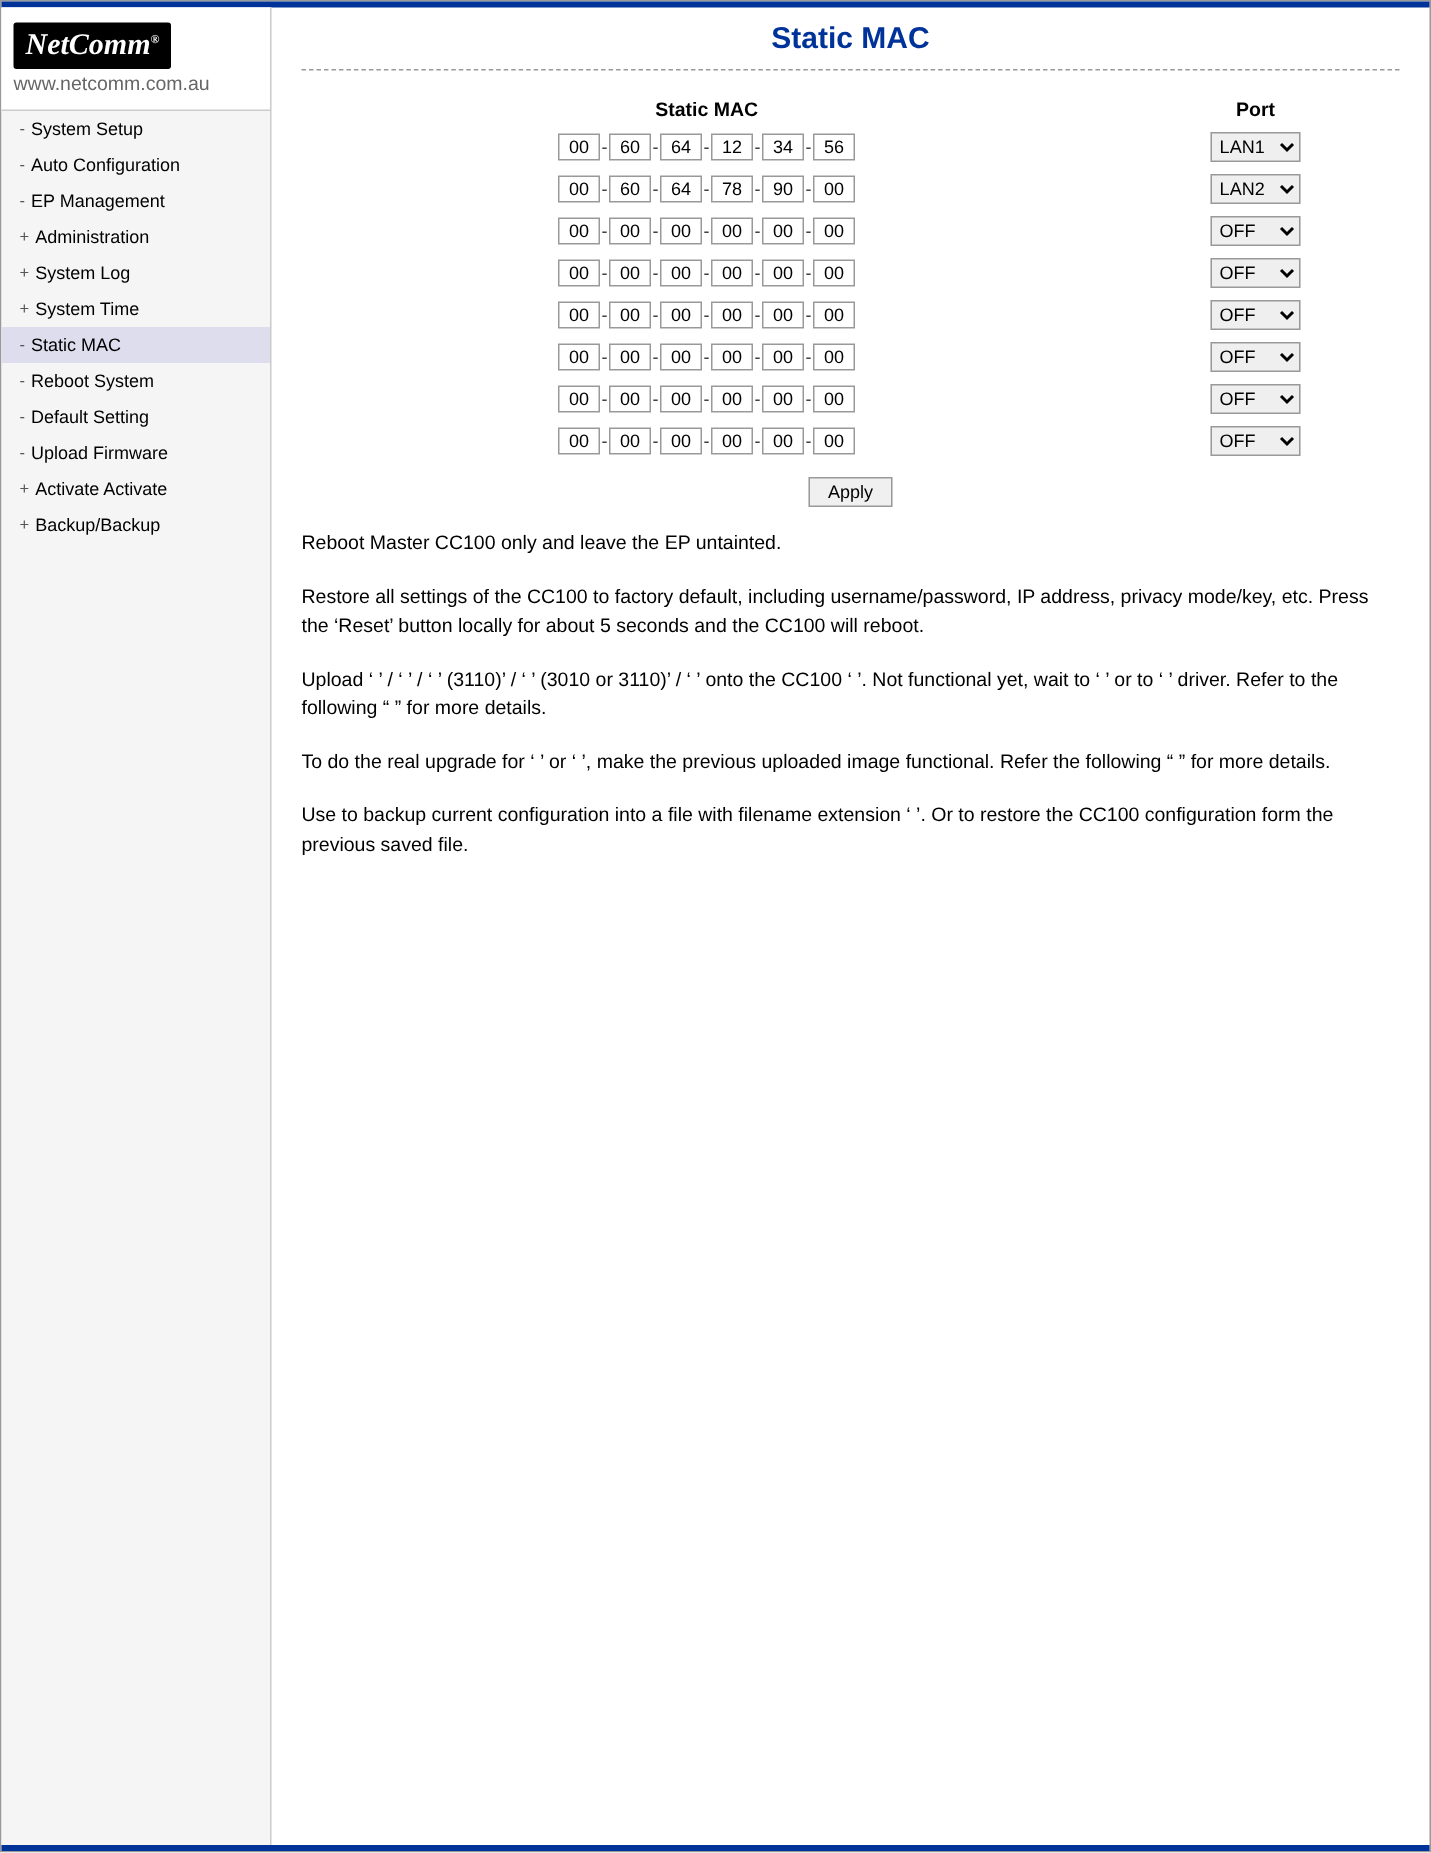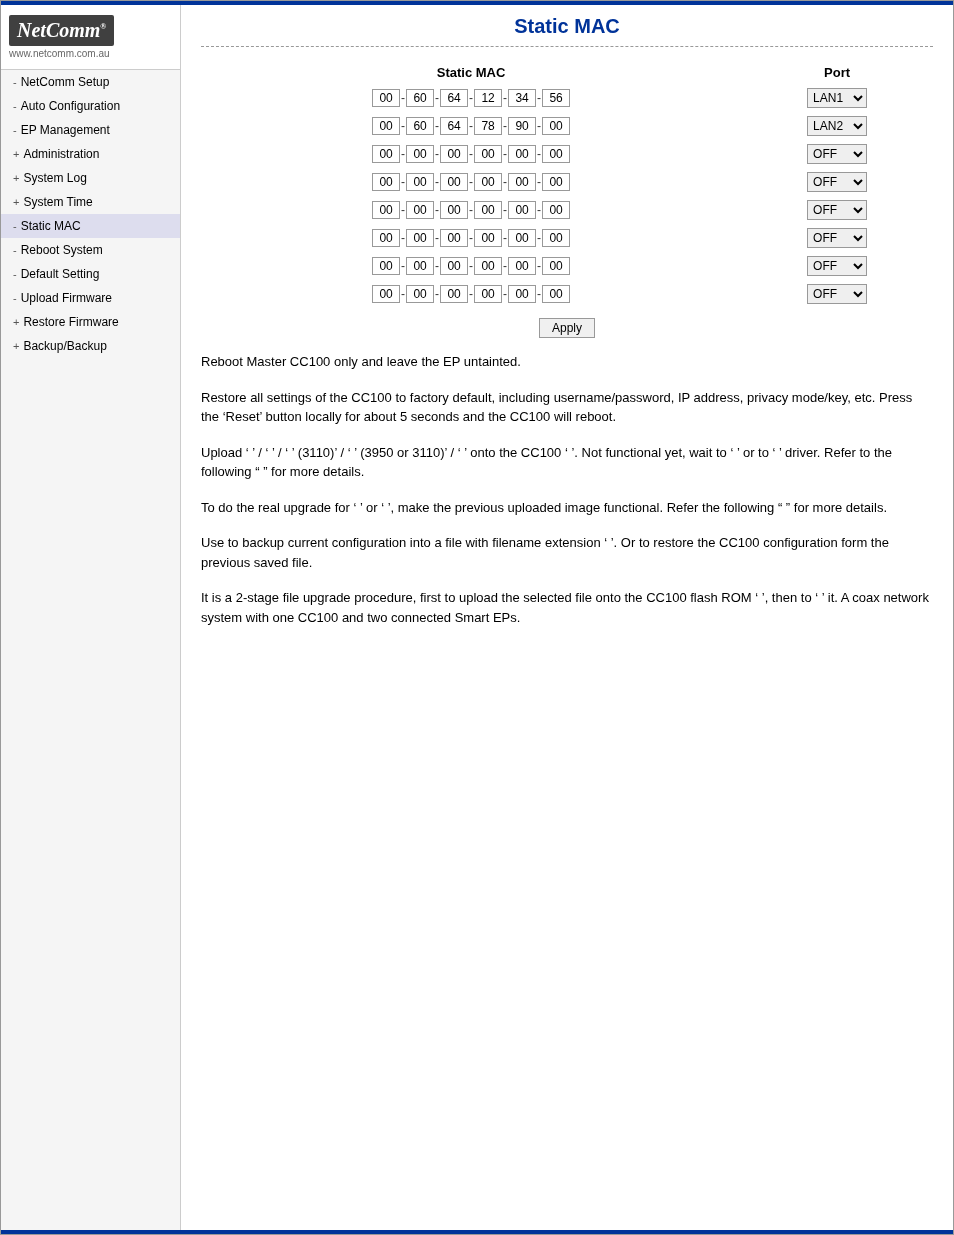--- a/index.html
+++ b/index.html
@@ -33,32 +33,32 @@
       border-right: 1px solid #ccc;
       background: #f5f5f5;
       padding: 0;
     }
     .sidebar-logo {
       padding: 10px 8px;
       border-bottom: 1px solid #ccc;
       background: #fff;
     }
     .logo-box {
-      background: #404040;
+      background: #000000;
       color: #fff;
       font-size: 20px;
       font-style: italic;
       font-weight: bold;
       padding: 4px 8px;
       display: inline-block;
       border-radius: 2px;
       font-family: serif;
     }
     .logo-sub {
-      font-size: 10px;
+      font-size: 13px;
       color: #666;
       display: block;
       margin-top: 2px;
     }
     .sidebar-scroll {
       overflow-y: auto;
     }
     .sidebar-item {
       display: flex;
       align-items: center;
@@ -163,21 +163,21 @@
 
     <div class="sidebar">
       <div class="sidebar-logo">
         <div class="logo-box"><em>NetComm</em><span style="font-size:8px;vertical-align:super;">®</span></div>
         <span class="logo-sub">www.netcomm.com.au</span>
       </div>
       <div class="sidebar-scroll">
 
       <div class="sidebar-item">
             <span class="prefix">-</span>
-    <span>NetComm Setup</span>
+    <span>System Setup</span>
           </div>
           <div class="sidebar-item">
             <span class="prefix">-</span>
     <span>Auto Configuration</span>
           </div>
           <div class="sidebar-item">
             <span class="prefix">-</span>
     <span>EP Management</span>
           </div>
           <div class="sidebar-item">
@@ -203,21 +203,21 @@
           <div class="sidebar-item">
             <span class="prefix">-</span>
     <span>Default Setting</span>
           </div>
           <div class="sidebar-item">
             <span class="prefix">-</span>
     <span>Upload Firmware</span>
           </div>
           <div class="sidebar-item">
             <span class="prefix">+</span>
-    <span>Restore Firmware</span>
+    <span>Activate Activate</span>
           </div>
           <div class="sidebar-item">
             <span class="prefix">+</span>
     <span>Backup/Backup</span>
           </div>
         </div>
     </div>
 
     <div class="content-area">
       <div class="page-title">Static MAC</div>
@@ -383,28 +383,25 @@
       </div>
 
       <div id="desc-container">
           <div class="desc-section">
             <p>Reboot Master CC100 only and leave the EP untainted.</p>
           </div>
           <div class="desc-section">
             <p>Restore all settings of the CC100 to factory default, including username/password, IP address, privacy mode/key, etc. Press the ‘Reset’ button locally for about 5 seconds and the CC100 will reboot.</p>
           </div>
           <div class="desc-section">
-            <p>Upload ‘   ’ / ‘   ’ / ‘   ’    (3110)’ / ‘   ’    (3950 or 3110)’ / ‘   ’ onto the CC100 ‘   ’. Not functional yet, wait to ‘   ’ or to ‘   ’ driver. Refer to the following “   ” for more details.</p>
+            <p>Upload ‘   ’ / ‘   ’ / ‘   ’    (3110)’ / ‘   ’    (3010 or 3110)’ / ‘   ’ onto the CC100 ‘   ’. Not functional yet, wait to ‘   ’ or to ‘   ’ driver. Refer to the following “   ” for more details.</p>
           </div>
           <div class="desc-section">
             <p>To do the real upgrade for ‘   ’ or ‘   ’, make the previous uploaded image functional. Refer the following “   ” for more details.</p>
           </div>
           <div class="desc-section">
             <p>Use to backup current configuration into a file with filename extension ‘   ’. Or to restore the CC100 configuration form the previous saved file.</p>
-          </div>
-          <div class="desc-section">
-            <p>It is a 2-stage file upgrade procedure, first to upload the selected file onto the CC100 flash ROM ‘   ’, then to ‘   ’ it. A coax network system with one CC100 and two connected Smart EPs.</p>
           </div>
         </div>
     </div>
   </div>
   <div class="bottom-border"></div>
 </div>
 
 </body></html>

